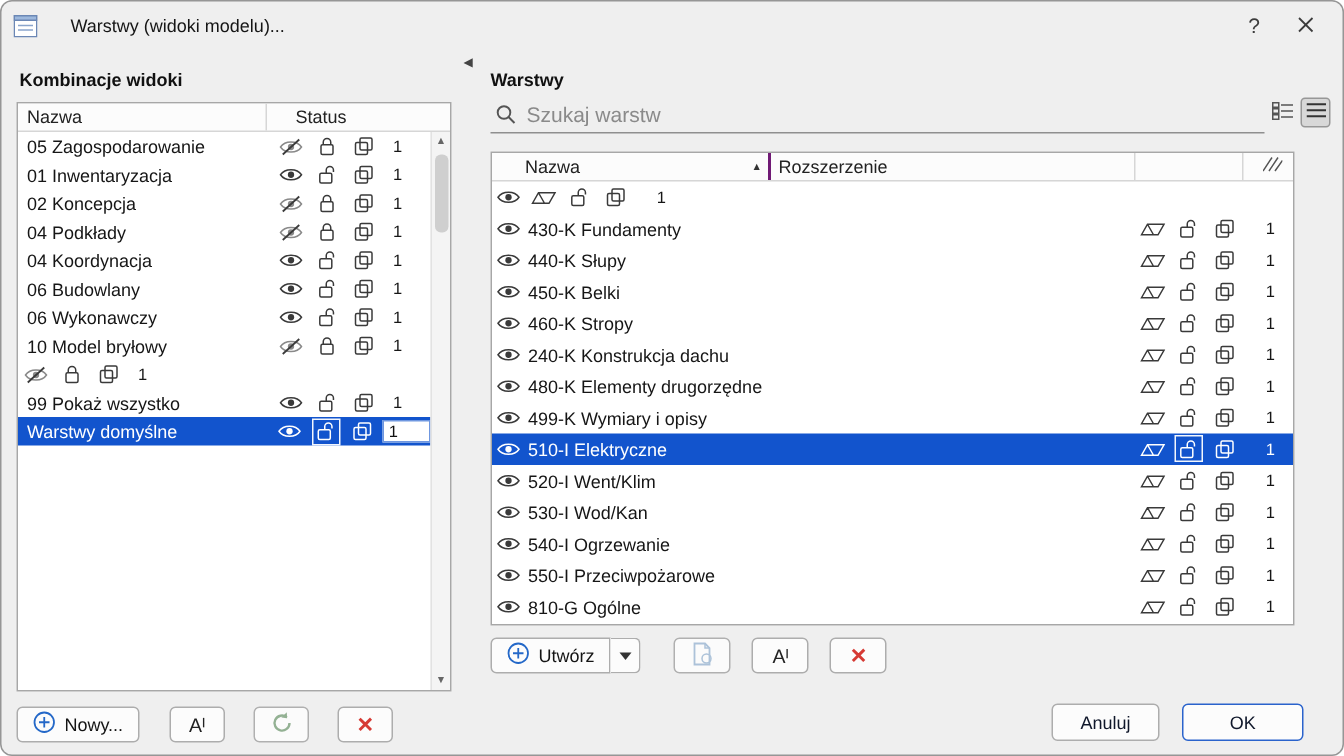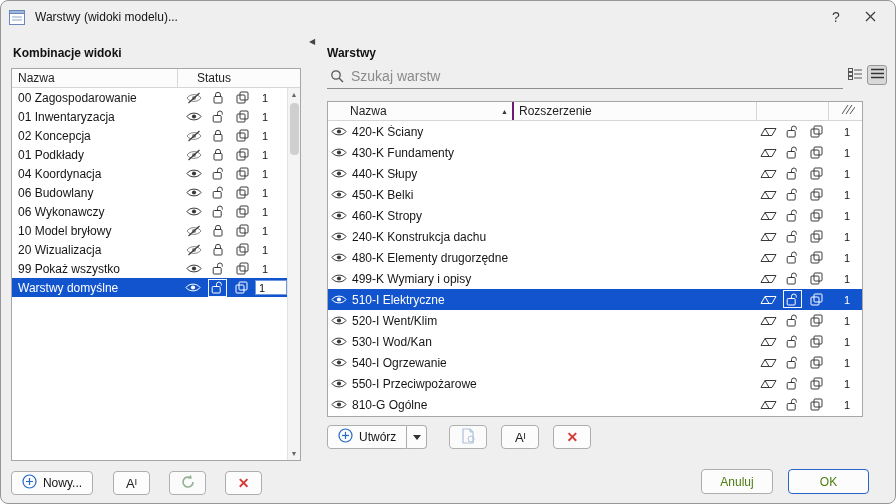--- a/index.html
+++ b/index.html
@@ -2,21 +2,21 @@
 <html style="--selection: #1254cd; --danger: #d63a34; --accent: #2468c8;"><head>
 <meta charset="utf-8">
 <style>
 *{box-sizing:border-box;margin:0;padding:0}
 html,body{width:896px;height:504px;overflow:hidden}
 body{font-family:"Liberation Sans",sans-serif;background:#fff;position:relative;font-size:12px}
 .dialog{position:absolute;inset:0;background:#efefef;border:1px solid #969696;border-radius:8px;overflow:hidden}
 
 .titlebar{position:absolute;top:0;left:0;right:0;height:32px;display:flex;align-items:center;padding:0 8px}
 .app-icon{width:18px;height:16px;display:flex;align-items:center}
-.title{font-size:12px;color:#151515;margin-left:8px;flex:1}
+.title{font-size:12px;color:#151515;margin-left:20px;flex:1}
 .tb-btn{width:34px;height:28px;display:flex;align-items:center;justify-content:center;color:#3c3c3c;font-size:14px}
 
 .panel-title{position:absolute;font-size:12px;font-weight:bold;color:#111}
 #lp-title{left:12px;top:45px}
 #rp-title{left:326px;top:45px}
 
 .llist{position:absolute;left:10px;top:67px;width:290px;height:393px;background:#fff;border:1px solid #a7a7a7;overflow:hidden}
 .lheader{display:flex;height:19px;border-bottom:1px solid #d6d6d6;align-items:center;background:#fcfcfc;color:#222}
 .lh-name{width:165px;padding-left:6px}
 .lh-status{flex:1;padding-left:19px;border-left:1px solid #d6d6d6;height:100%;display:flex;align-items:center}
@@ -70,21 +70,21 @@
 .rcount{width:34px;font-size:11px;text-align:right;padding-right:12px;color:#161616}
 .rrow.sel{background:var(--selection,#1254cd)}
 .rrow.sel .rname,.rrow.sel .rcount{color:#fff}
 .rrow.sel .reye,.rrow.sel .cic{color:#fff}
 
 .split{display:inline-flex;height:24px}
 .split .main{display:inline-flex;align-items:center;gap:6px;padding:0 10px;background:#fcfcfc;border:1px solid #adadad;border-radius:4px 0 0 4px;font-size:12px;color:#141414}
 .split .dd{width:20px;background:#fcfcfc;border:1px solid #adadad;border-left:none;border-radius:0 4px 4px 0;display:flex;align-items:center;justify-content:center}
 .caret{width:0;height:0;border-left:4px solid transparent;border-right:4px solid transparent;border-top:5px solid #333}
 
-.footer-btn{position:absolute;height:25px;background:#fcfcfc;border:1px solid #adadad;border-radius:4px;font-size:12px;color:#4d7c0f;display:flex;align-items:center;justify-content:center;top:468px}
+.footer-btn{position:absolute;height:25px;background:#fcfcfc;border:1px solid #adadad;border-radius:4px;font-size:12px;color:#0f172a;display:flex;align-items:center;justify-content:center;top:468px}
 #btn-cancel{left:700px;width:72px}
 #btn-ok{left:787px;width:81px;border:1.5px solid #2a63cc}
 </style>
 </head>
 <body>
 
 <div class="dialog">
 
   <div class="titlebar">
     <span class="app-icon">
@@ -107,21 +107,21 @@
 
   <div class="panel-title" id="lp-title">Kombinacje widoki</div>
 
   <div class="llist">
     <div class="lheader">
       <span class="lh-name">Nazwa</span>
       <span class="lh-status">Status</span>
     </div>
     <div id="left-rows">
         <div class="lrow">
-          <span class="lname">00 Zagospodarowanie</span>
+          <span class="lname">05 Zagospodarowanie</span>
           <span class="cic">
             <svg width="16" height="12" viewBox="0 0 16 12">
               <path d="M1 6 C4 1.5 12 1.5 15 6 C12 10.5 4 10.5 1 6 Z" fill="none" stroke="currentColor" opacity=".6"></path>
               <circle cx="8" cy="6" r="2.1" fill="currentColor" opacity=".6"></circle>
               <line x1="2.5" y1="11" x2="13.5" y2="1" stroke="currentColor" stroke-width="1.2"></line>
             </svg>
           </span>
           <span class="cic">
             <svg width="12" height="13" viewBox="0 0 12 13">
               <path d="M3.5 5.5 V3.8 a2.5 2.5 0 0 1 5 0 V5.5" fill="none" stroke="currentColor"></path>
@@ -175,21 +175,21 @@
           </span>
           <span class="cic">
             <svg width="13" height="13" viewBox="0 0 13 13">
               <rect x="4" y="1" width="8" height="8" rx="1" fill="none" stroke="currentColor"></rect>
               <rect x="1" y="4" width="8" height="8" rx="1" fill="none" stroke="currentColor"></rect>
             </svg>
           </span>
           <span class="lcount">1</span>
         </div>
         <div class="lrow">
-          <span class="lname">01 Podkłady</span>
+          <span class="lname">04 Podkłady</span>
           <span class="cic">
             <svg width="16" height="12" viewBox="0 0 16 12">
               <path d="M1 6 C4 1.5 12 1.5 15 6 C12 10.5 4 10.5 1 6 Z" fill="none" stroke="currentColor" opacity=".6"></path>
               <circle cx="8" cy="6" r="2.1" fill="currentColor" opacity=".6"></circle>
               <line x1="2.5" y1="11" x2="13.5" y2="1" stroke="currentColor" stroke-width="1.2"></line>
             </svg>
           </span>
           <span class="cic">
             <svg width="12" height="13" viewBox="0 0 12 13">
               <path d="M3.5 5.5 V3.8 a2.5 2.5 0 0 1 5 0 V5.5" fill="none" stroke="currentColor"></path>
@@ -287,21 +287,20 @@
           </span>
           <span class="cic">
             <svg width="13" height="13" viewBox="0 0 13 13">
               <rect x="4" y="1" width="8" height="8" rx="1" fill="none" stroke="currentColor"></rect>
               <rect x="1" y="4" width="8" height="8" rx="1" fill="none" stroke="currentColor"></rect>
             </svg>
           </span>
           <span class="lcount">1</span>
         </div>
         <div class="lrow">
-          <span class="lname">20 Wizualizacja</span>
           <span class="cic">
             <svg width="16" height="12" viewBox="0 0 16 12">
               <path d="M1 6 C4 1.5 12 1.5 15 6 C12 10.5 4 10.5 1 6 Z" fill="none" stroke="currentColor" opacity=".6"></path>
               <circle cx="8" cy="6" r="2.1" fill="currentColor" opacity=".6"></circle>
               <line x1="2.5" y1="11" x2="13.5" y2="1" stroke="currentColor" stroke-width="1.2"></line>
             </svg>
           </span>
           <span class="cic">
             <svg width="12" height="13" viewBox="0 0 12 13">
               <path d="M3.5 5.5 V3.8 a2.5 2.5 0 0 1 5 0 V5.5" fill="none" stroke="currentColor"></path>
@@ -440,21 +439,20 @@
       </span>
     </div>
     <div id="right-rows">
         <div class="rrow">
           <span class="reye">
             <svg width="16" height="11" viewBox="0 0 16 11">
               <path d="M1 5.5 C4 1 12 1 15 5.5 C12 10 4 10 1 5.5 Z" fill="none" stroke="currentColor"></path>
               <circle cx="8" cy="5.5" r="2.1" fill="currentColor"></circle>
             </svg>
           </span>
-          <span class="rname">420-K Ściany</span>
           <span class="cic">
             <svg width="17" height="10" viewBox="0 0 17 10">
               <path d="M1 8.5 L5 1.5 H16 L12 8.5 Z M5 1.5 L9 8.5" fill="none" stroke="currentColor"></path>
             </svg>
           </span>
           <span class="cic">
             <svg width="13" height="13" viewBox="0 0 13 13">
               <path d="M5.5 5.5 V3.4 a2.4 2.4 0 0 1 4.8 0 V4.6" fill="none" stroke="currentColor"></path>
               <rect x="1.2" y="5.5" width="8" height="6.5" rx="1" fill="none" stroke="currentColor"></rect>
             </svg>

